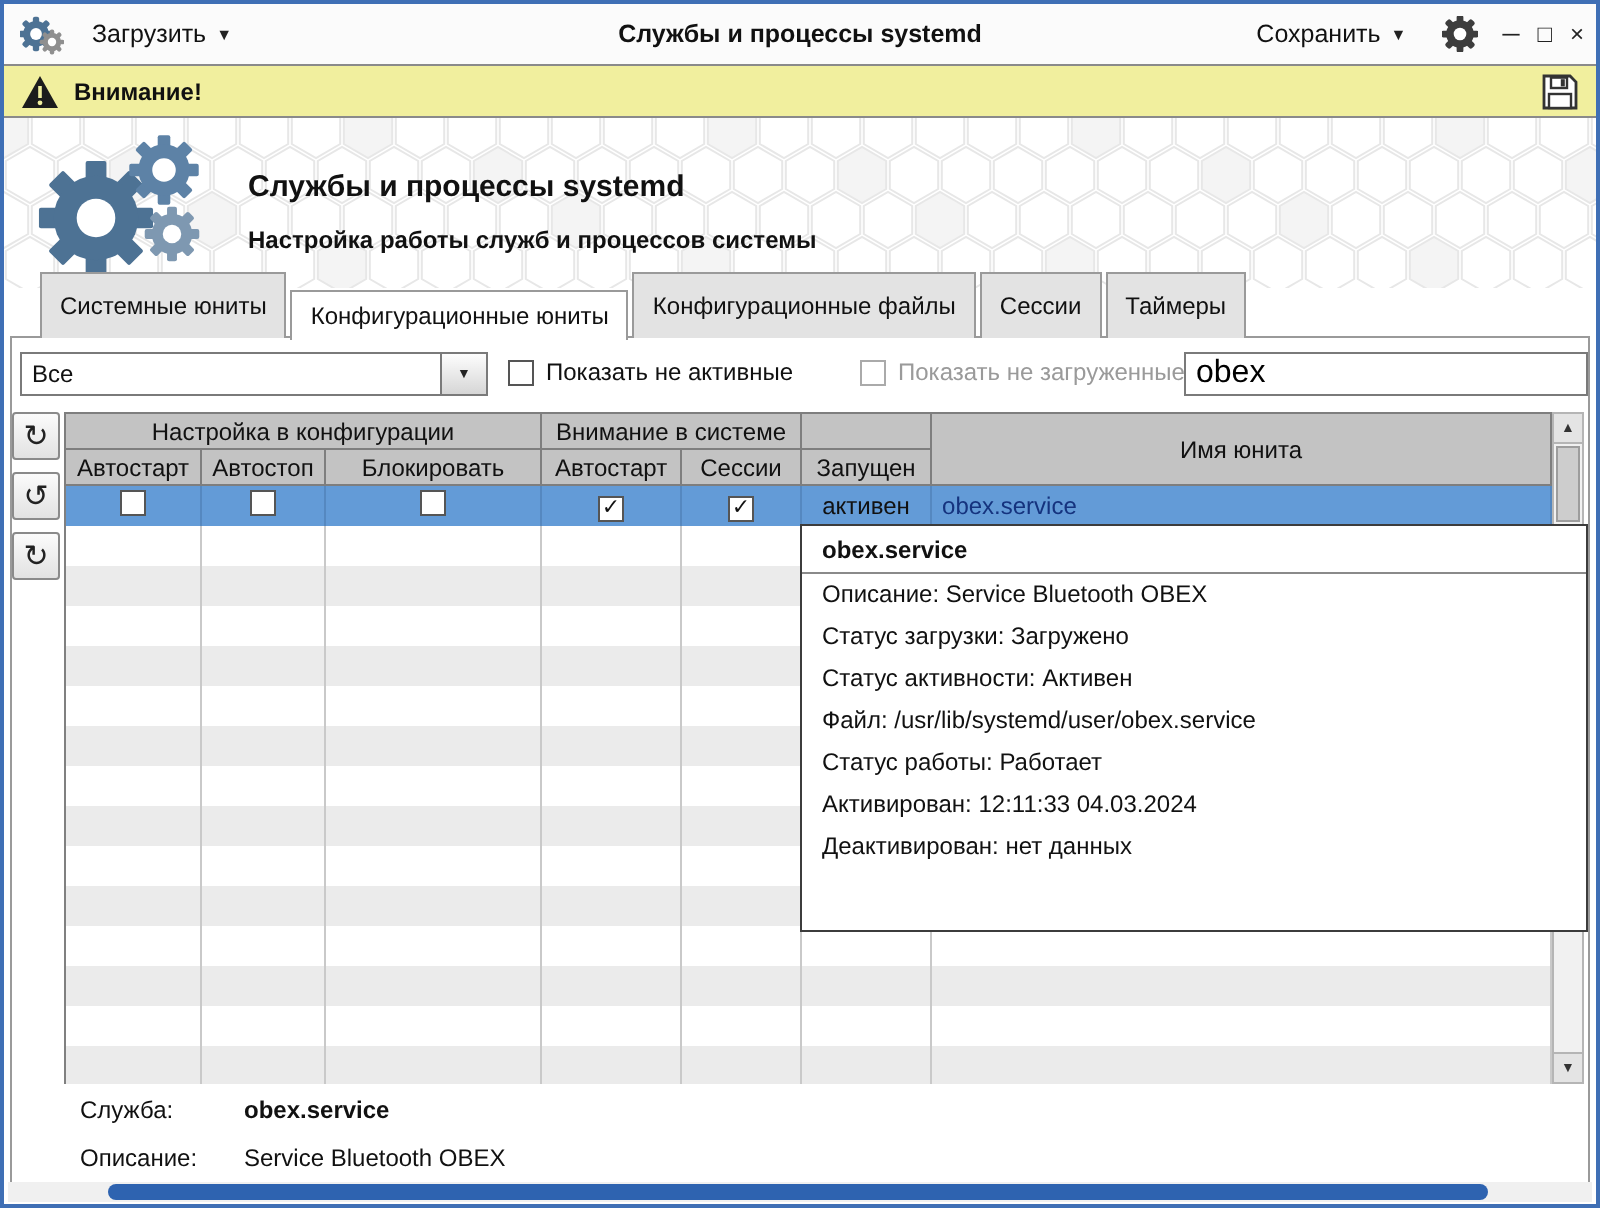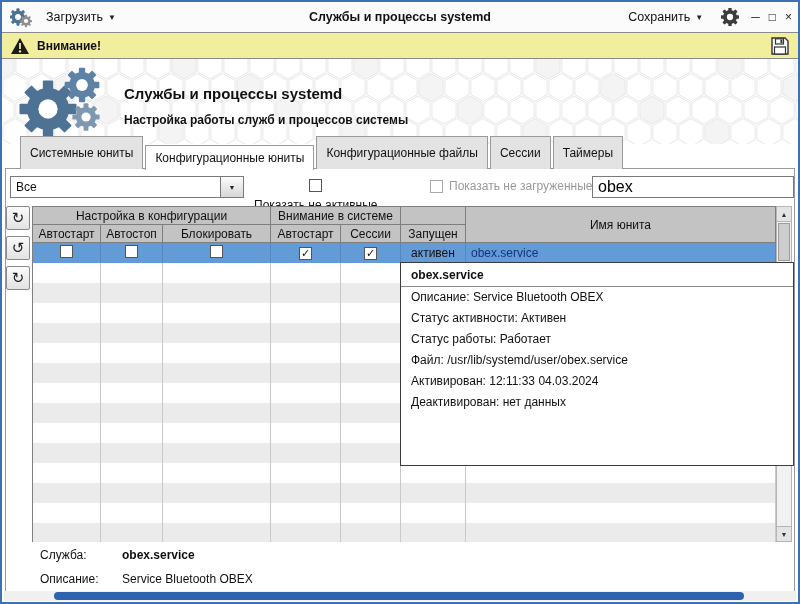--- a/index.html
+++ b/index.html
@@ -40,21 +40,21 @@
   .panel{position:absolute;left:3px;top:166px;width:790px;height:425px;border:1px solid #9a9a9a;
          box-sizing:border-box;pointer-events:none;}
 
   
   .combo{position:absolute;left:8px;top:174px;width:234px;height:22px;border:1px solid #7a7a7a;
          box-sizing:border-box;display:flex;align-items:center;background:#fff;}
   .combo-text{flex:1;padding-left:5px;}
   .combo-arrow{width:22px;height:100%;border-left:1px solid #7a7a7a;background:linear-gradient(#fdfdfd,#d6d6d6);
                display:flex;align-items:center;justify-content:center;font-size:7px;color:#222;}
   .chk{position:absolute;top:177px;display:flex;align-items:center;gap:6px;}
-  .chk1{left:252px;flex-direction:column;}
+  .chk1{left:252px;}
   .chk2{left:428px;color:#9a9a9a;}
   .cb{display:inline-flex;width:13px;height:13px;border:1px solid #555;background:#fff;
       align-items:center;justify-content:center;font-size:11px;line-height:1;box-sizing:border-box;
       flex:0 0 auto;}
   .chk2 .cb{border-color:#aaa;}
   .cb.checked::after{content:"✓";}
   .search{position:absolute;left:590px;top:174px;width:202px;height:22px;box-sizing:border-box;
           border:1px solid #7a7a7a;padding:0 5px;font-family:"Liberation Sans",sans-serif;font-size:16px;}
 
   
@@ -542,23 +542,24 @@
 
   <div class="vscroll">
     <div class="vs-btn vs-up">▲</div>
     <div class="vs-thumb"></div>
     <div class="vs-btn vs-down">▼</div>
   </div>
 
   <div class="tooltip">
     <div class="tooltip-title">obex.service</div>
     <div class="tooltip-line">Описание: Service Bluetooth OBEX</div>
+    <div class="tooltip-line">Статус загрузки: Загружено</div>
     <div class="tooltip-line">Статус активности: Активен</div>
+    <div class="tooltip-line">Файл: /usr/lib/systemd/user/obex.service</div>
     <div class="tooltip-line">Статус работы: Работает</div>
-    <div class="tooltip-line">Файл: /usr/lib/systemd/user/obex.service</div>
     <div class="tooltip-line">Активирован: 12:11:33 04.03.2024</div>
     <div class="tooltip-line">Деактивирован: нет данных</div>
   </div>
 
   <div class="f-item" style="left:38px;top:546px;">Служба:</div>
   <div class="f-item" style="left:120px;top:546px;font-weight:bold;">obex.service</div>
   <div class="f-item" style="left:38px;top:570px;">Описание:</div>
   <div class="f-item" style="left:120px;top:570px;">Service Bluetooth OBEX</div>
 
   <div class="hscroll">

